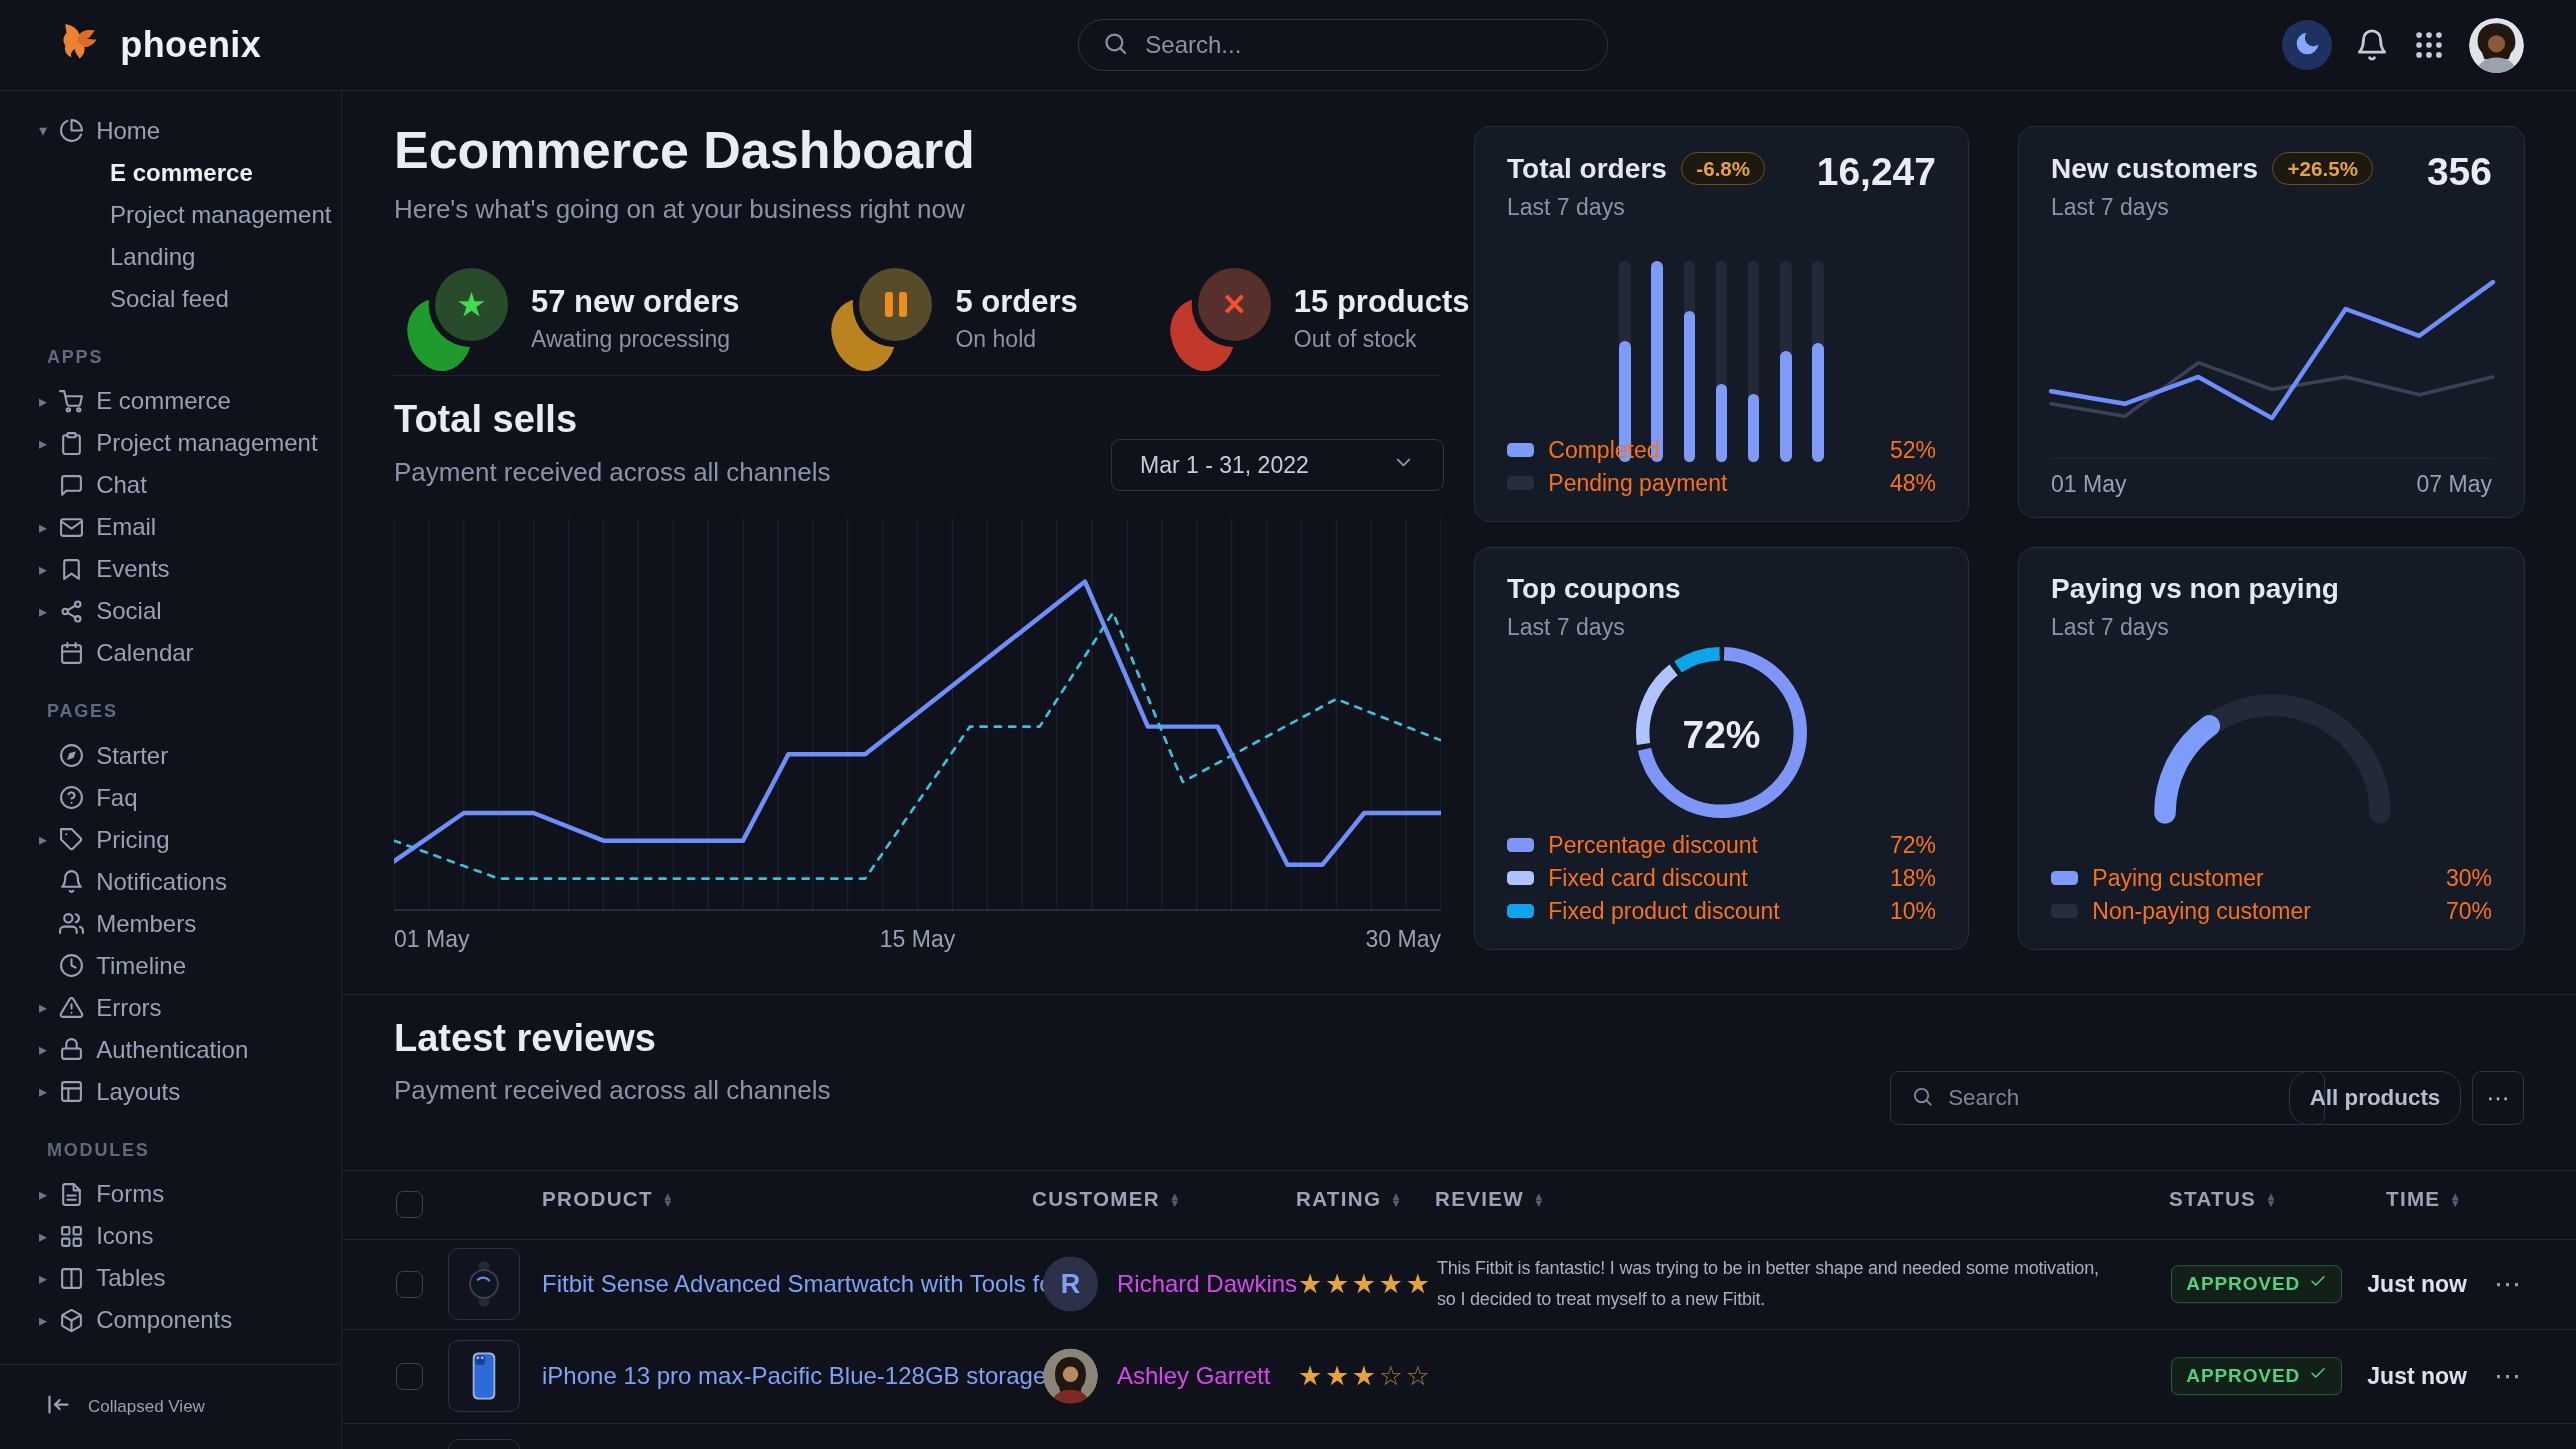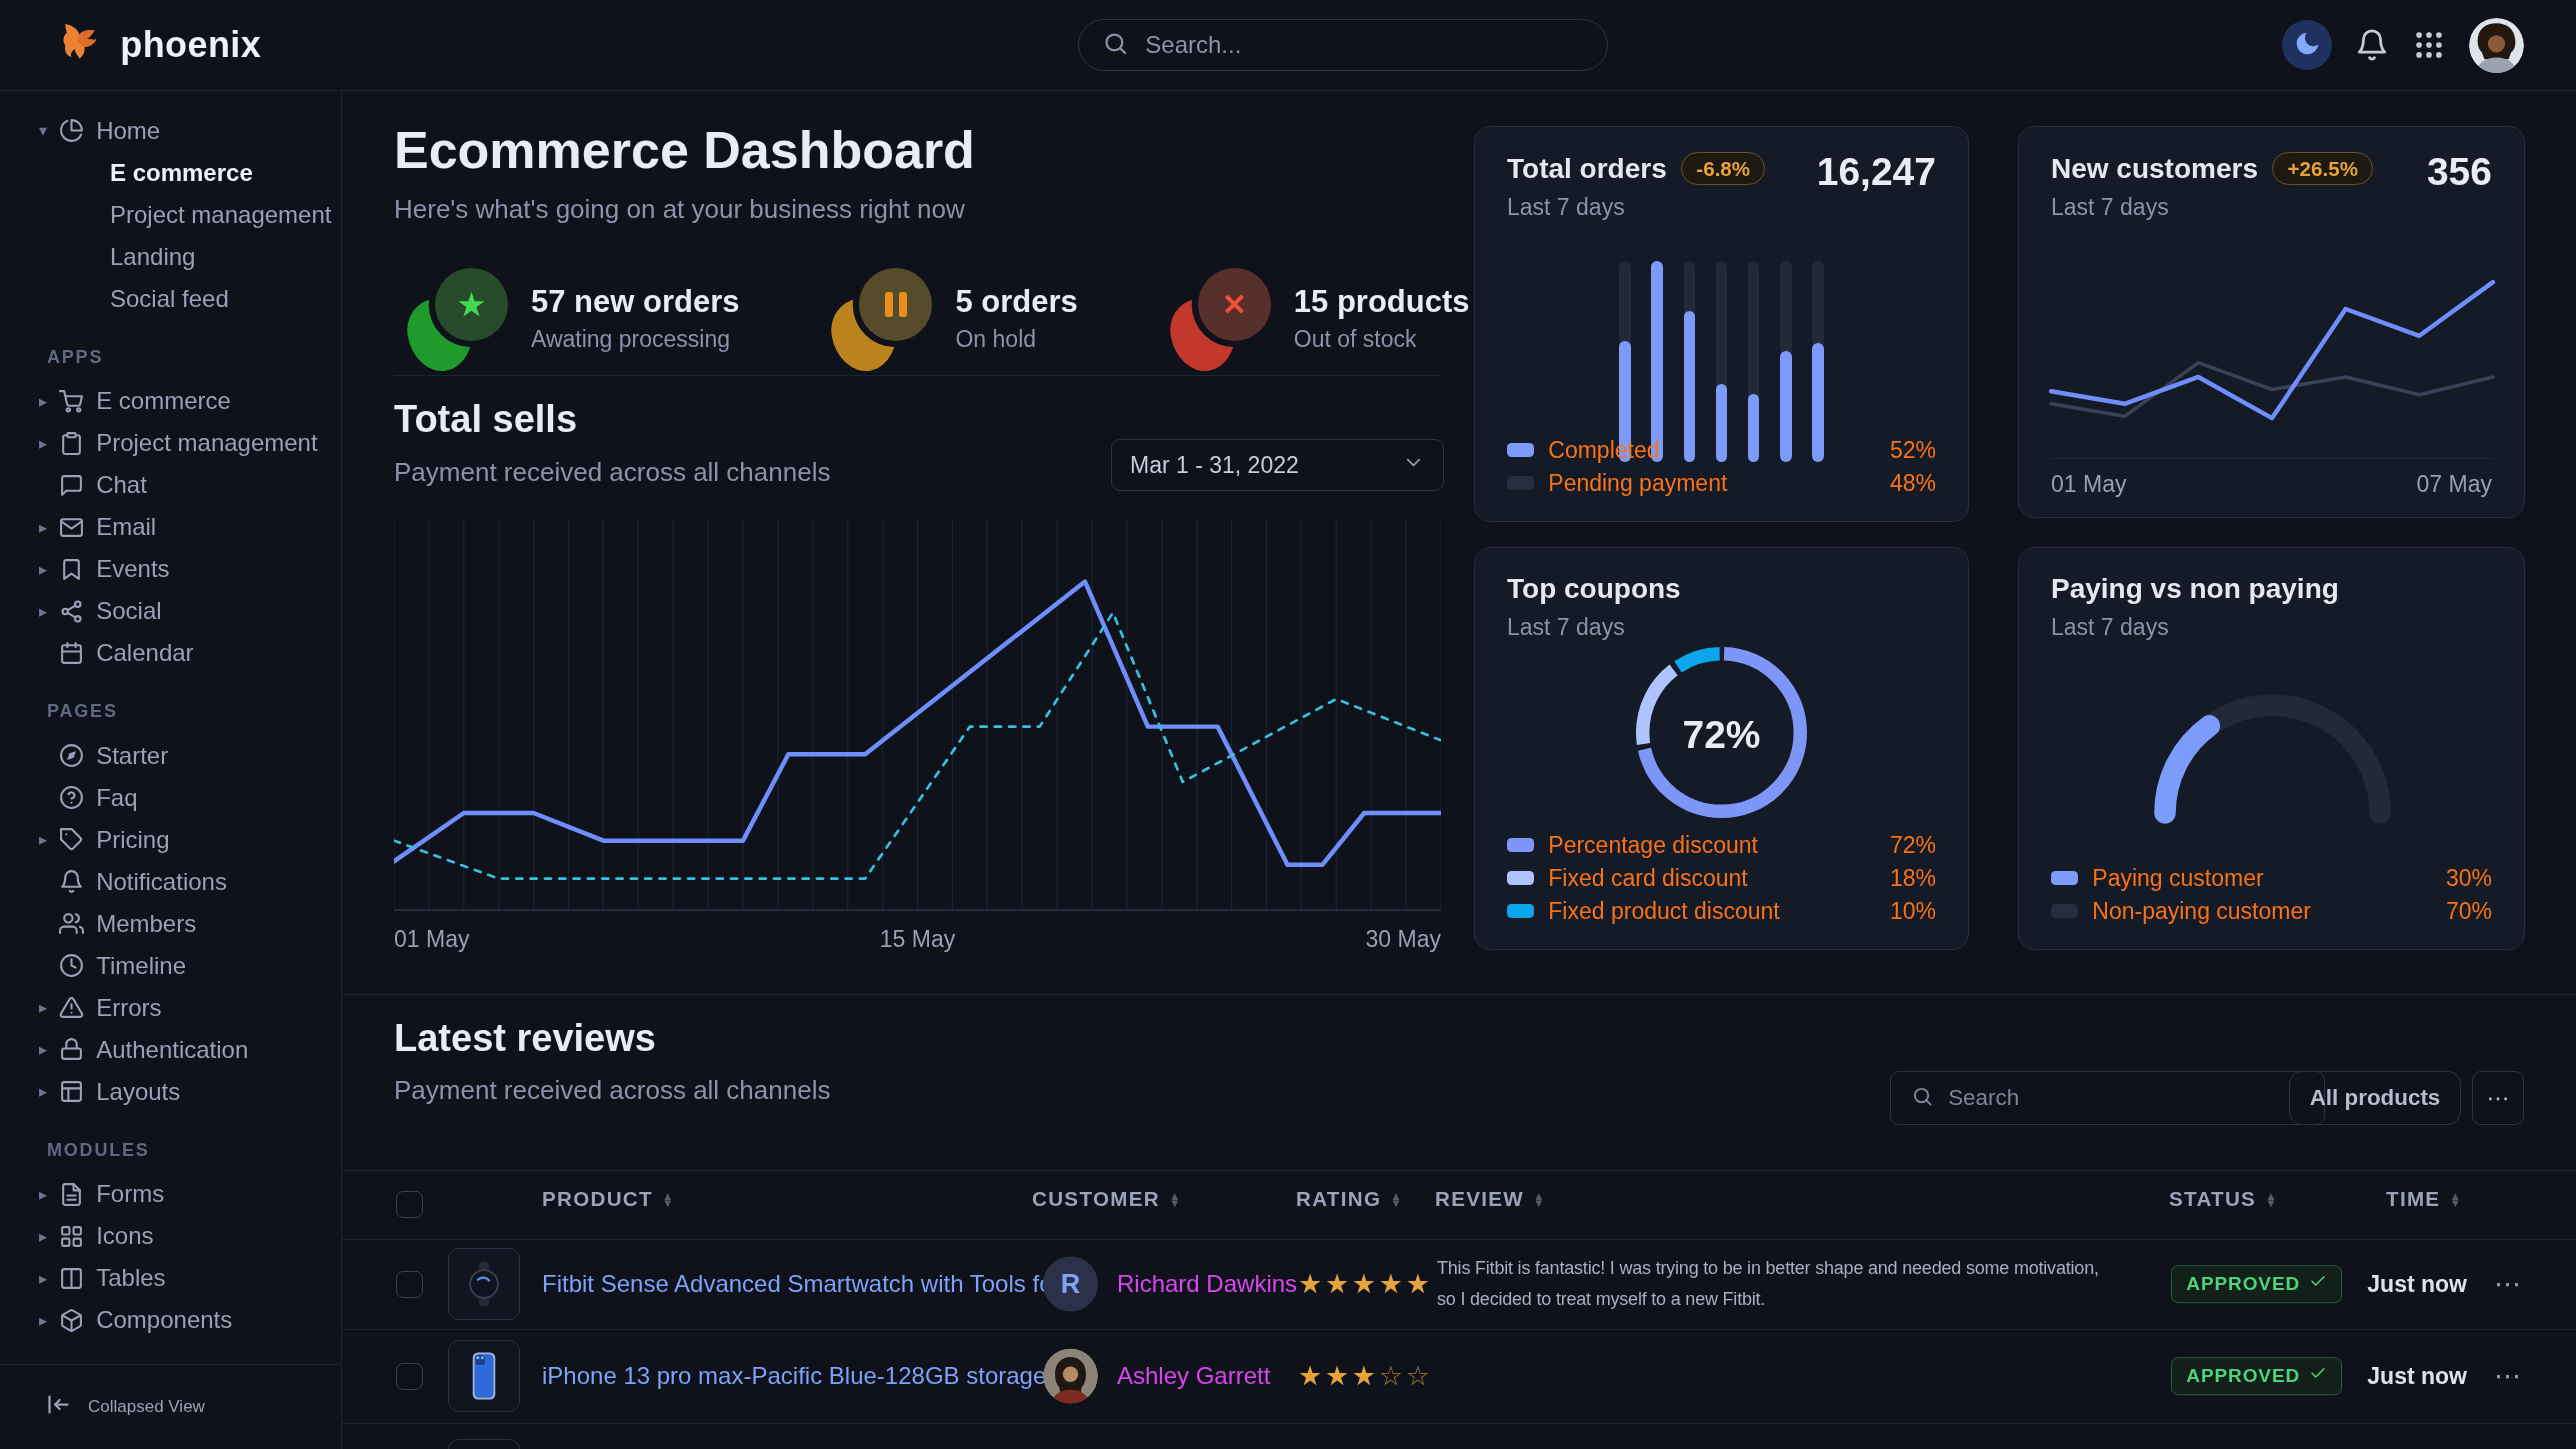--- a/index.html
+++ b/index.html
@@ -58,21 +58,21 @@
   .stat-cap{font-size:23px;color:#8a93a8;margin-top:6.3px;}
 
   .hline{position:absolute;border-top:1.8px solid #1d2332;}
   .stats-sep{left:52px;width:1047px;top:285px;}
   .main-sep{left:0;right:0;top:904px;}
 
   .sec-title{font-size:38px;font-weight:800;color:#e9ecf3;margin:0;}
   .sells-title{position:absolute;left:52px;top:308px;}
   .sells-sub{position:absolute;left:52px;top:367px;font-size:26px;color:#8a93a8;margin:0;}
   .date-select{position:absolute;left:769px;top:349px;width:333px;height:52px;border:1.8px solid #2c3347;border-radius:9px;
-    display:flex;align-items:center;justify-content:space-between;padding:0 18px;box-sizing:border-box;font-size:23px;color:#c6cddc;cursor:pointer;}
+    display:flex;align-items:center;justify-content:space-between;padding:0 28px;box-sizing:border-box;font-size:23px;color:#c6cddc;cursor:pointer;}
   .date-select svg{width:23px;height:23px;color:#8a93a8;}
   .sells-chart{position:absolute;left:52px;top:428px;}
   .x-labels{position:absolute;left:52px;top:836px;width:1047px;display:flex;justify-content:space-between;font-size:23px;color:#97a0b4;}
 
   
   .card{position:absolute;background:#151a27;border:1.8px solid #262d3f;border-radius:16px;box-sizing:border-box;}
   .c-orders{left:1132px;top:36px;width:495px;height:396px;}
   .c-customers{left:1676px;top:36px;width:507px;height:392px;}
   .c-coupons{left:1132px;top:457px;width:495px;height:403px;}
   .c-paying{left:1676px;top:457px;width:507px;height:403px;}
@@ -98,21 +98,21 @@
   .gauge-svg{position:absolute;left:0;top:57px;}
 
   
   .reviews-title{position:absolute;left:52px;top:927px;}
   .reviews-sub{position:absolute;left:52px;top:985px;font-size:26px;color:#8a93a8;margin:0;}
   .r-search{position:absolute;right:251px;top:981px;width:435px;height:54px;border:1.8px solid #2c3347;border-radius:9px;
     display:flex;align-items:center;gap:12.5px;padding:0 19.7px;box-sizing:border-box;color:#7c8599;}
   .r-search svg{width:23px;height:23px;flex:none;}
   .r-search input{background:transparent;border:none;outline:none;color:#c6cddc;font-size:22.4px;font-family:inherit;width:100%;}
   .r-search input::placeholder{color:#7c8599;}
-  .all-btn{position:absolute;right:115px;top:981px;height:54px;padding:0 19.7px;border:1.8px solid #2c3347;border-radius:13px;
+  .all-btn{position:absolute;right:115px;top:981px;height:54px;padding:0 19.7px;border:1.8px solid #2c3347;border-radius:20px;
     background:transparent;color:#b6bdcf;font-size:22.4px;font-weight:700;font-family:inherit;cursor:pointer;}
   .dots-btn{position:absolute;right:52px;top:981px;width:52px;height:54px;border:1.8px solid #2c3347;border-radius:9px;
     background:transparent;color:#b6bdcf;font-size:23px;cursor:pointer;font-family:inherit;}
   .t-line{position:absolute;left:0;right:0;border-top:1.8px solid #1d2434;}
   .th{position:absolute;top:1097px;font-size:20.6px;font-weight:700;letter-spacing:1.3px;color:#9aa3b8;display:flex;align-items:center;gap:9px;}
   .sg{display:inline-flex;flex-direction:column;line-height:.62;font-size:11.6px;color:#525b70;}
   .cb{position:absolute;width:27px;height:27px;border:1.8px solid #3a4358;border-radius:7.2px;background:transparent;box-sizing:border-box;cursor:pointer;}
   .hd-cb{left:54px;top:1101px;}
   .t-row{position:absolute;left:0;right:0;}
   .t-row .cb{left:54px;top:calc(50% - 13.4px);}

